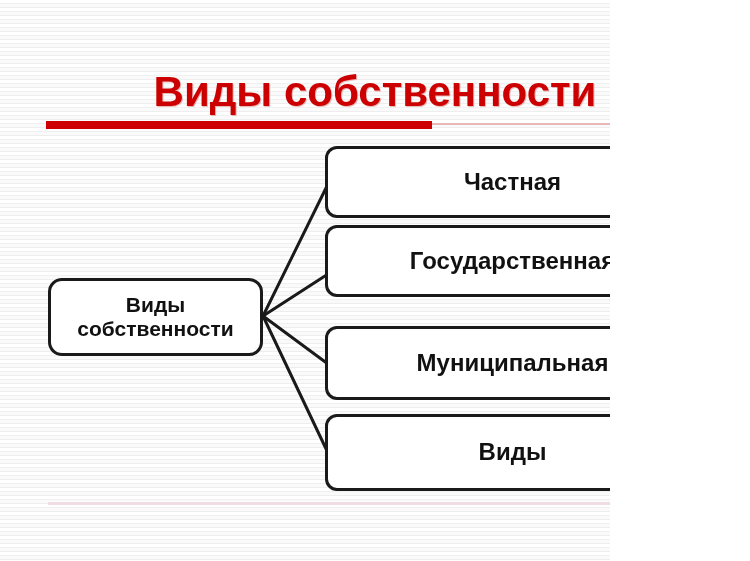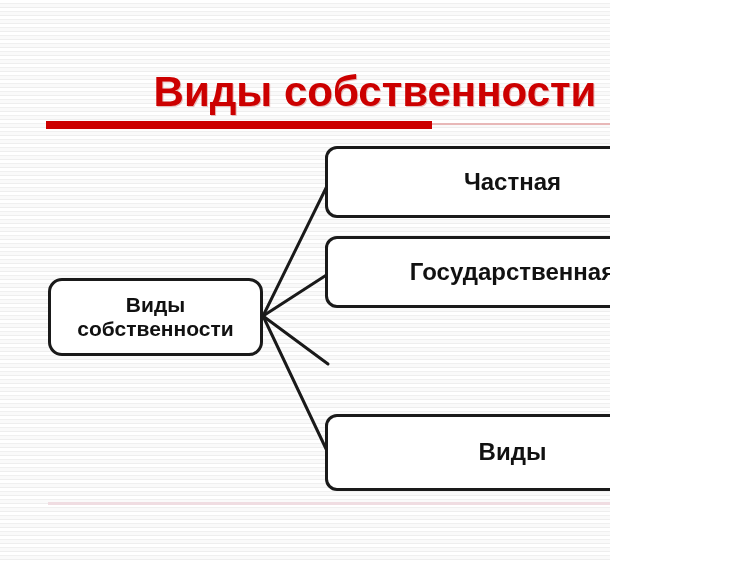--- a/index.html
+++ b/index.html
@@ -100,21 +100,21 @@
     border-radius: 14px;
   }
 
   .leaf {
     left: 325px;
     width: 375px;
     font-size: 24px;
   }
 
   #node-private   { top: 146px; height: 72px; }
-  #node-state     { top: 236px; height: 72px; }
+  #node-state     { top: 225px; height: 72px; }
   #node-municipal { top: 326px; height: 74px; }
   #node-other     { top: 414px; height: 77px; }
 
   
   #connectors {
     position: absolute;
     left: 0;
     top: 0;
     width: 750px;
     height: 561px;
@@ -145,20 +145,23 @@
   </div>
 
   <div class="node leaf" id="node-private">
     <span>Частная</span>
   </div>
 
   <div class="node leaf" id="node-state">
     <span>Государственная</span>
   </div>
 
+  <div class="node leaf" id="node-municipal">
+    <span>Муниципальная</span>
+  </div>
 
   <div class="node leaf" id="node-other">
     <span>Виды</span>
   </div>
 
   <div id="footer-rule"></div>
 
 </div>
 
 </body></html>

